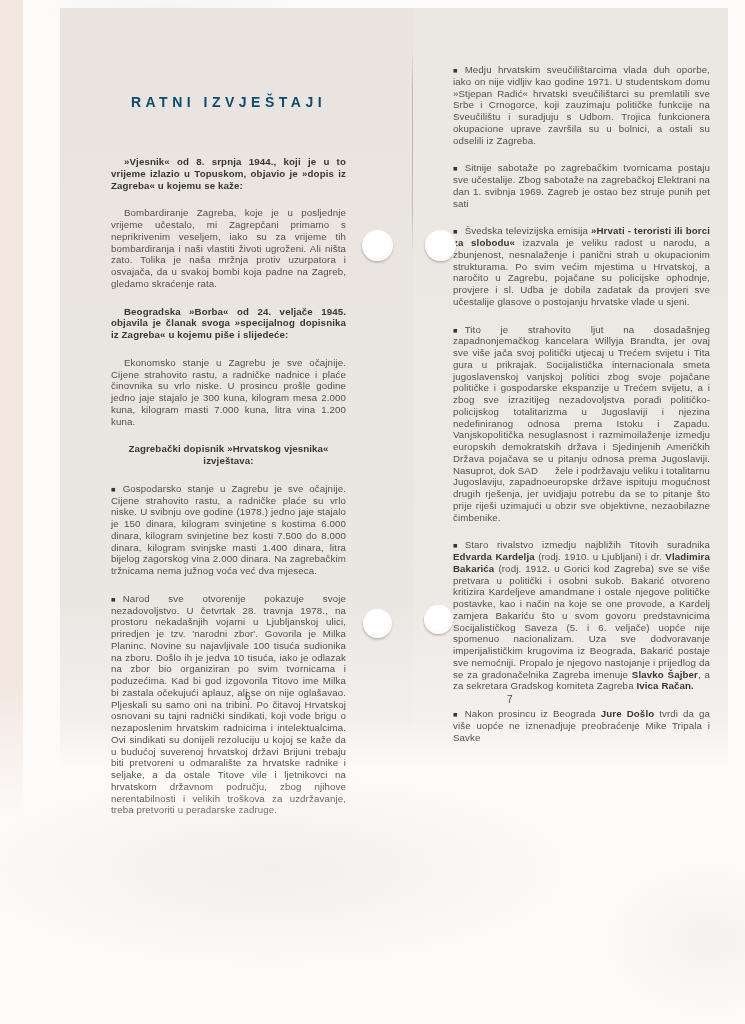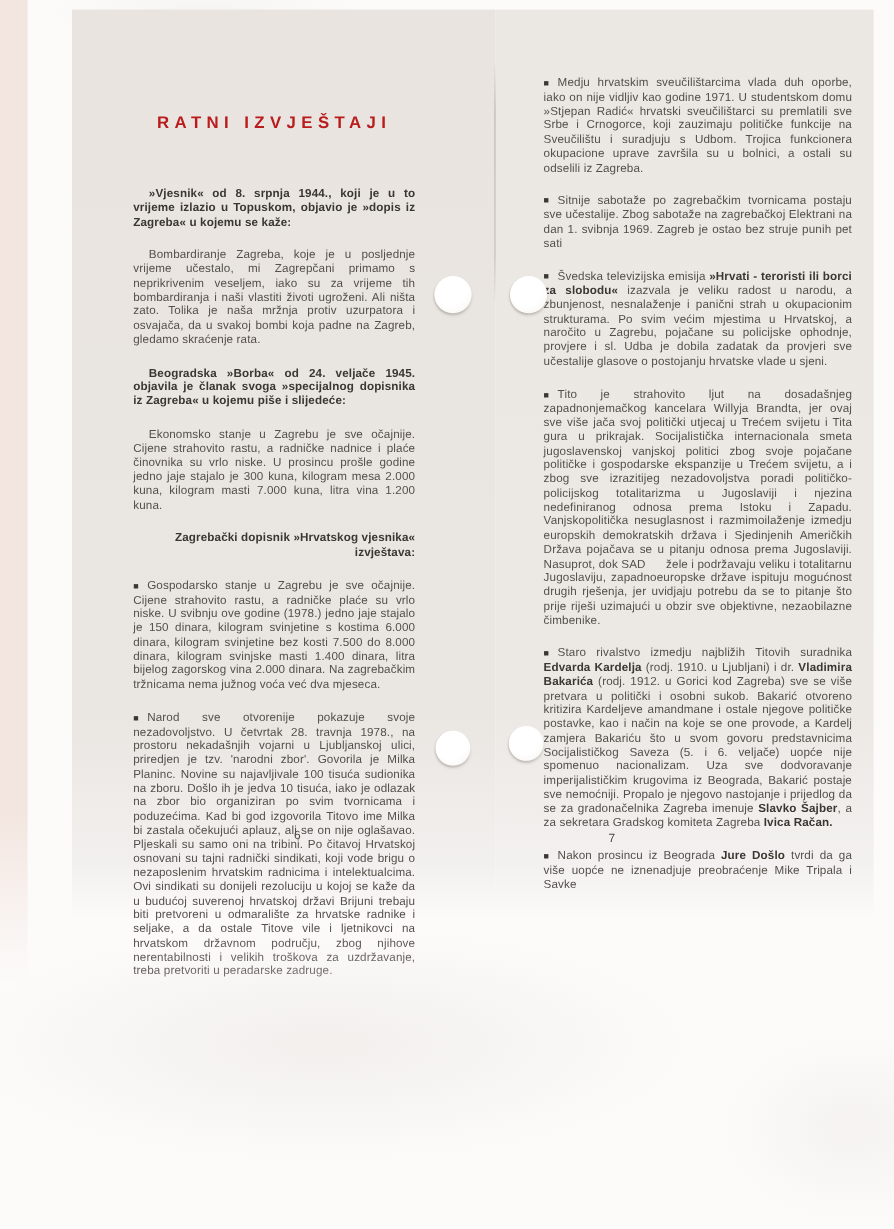--- a/index.html
+++ b/index.html
@@ -35,33 +35,33 @@
     background:linear-gradient(to bottom,#ebe7e3 0%,#ece9e5 78%,#f3f1ef 94%,#fbfaf9 100%);
   }
   .gutter{
     position:absolute;left:352px;top:42px;width:1px;height:205px;
     background:linear-gradient(to bottom,rgba(150,142,135,0),rgba(150,142,135,.55) 20%,rgba(150,142,135,.45) 80%,rgba(150,142,135,0));
   }
   .title{
     position:absolute;left:95px;top:94px;width:267px;
     margin:0;text-align:center;
     font-size:14px;font-weight:bold;letter-spacing:4.5px;
-    color:#b91c1c;
+    color:#0c4a6e;
   }
   .col{
     position:absolute;
     font-size:9.7px;line-height:11.75px;letter-spacing:.12px;
     text-align:justify;hyphens:auto;
   }
   .col-left{left:95px;top:140px;width:267px;}
   .col-right{left:437px;top:48px;width:289px;}
   .para{margin:16px;text-align:justify;}
   .para.lead{font-weight:bold;color:var(--ink-bold);text-indent:13px;}
   .para.indent{text-indent:13px;}
-  .para.subhead{font-weight:bold;color:var(--ink-bold);text-align:right;text-indent:0;}
+  .para.subhead{font-weight:bold;color:var(--ink-bold);text-align:center;text-indent:0;}
   .para .b{font-weight:bold;color:var(--ink-bold);}
   .g-xs{margin-top:2px;}
   .g-sm{margin-top:5px;}
   .g-md{margin-top:9px;}
   .g-lg{margin-top:15px;}
   .bullet-glyph{
     display:inline-block;font-size:7.5px;line-height:7px;
     margin-right:7px;transform:translateY(-.5px);
     color:var(--ink-bold);
   }

